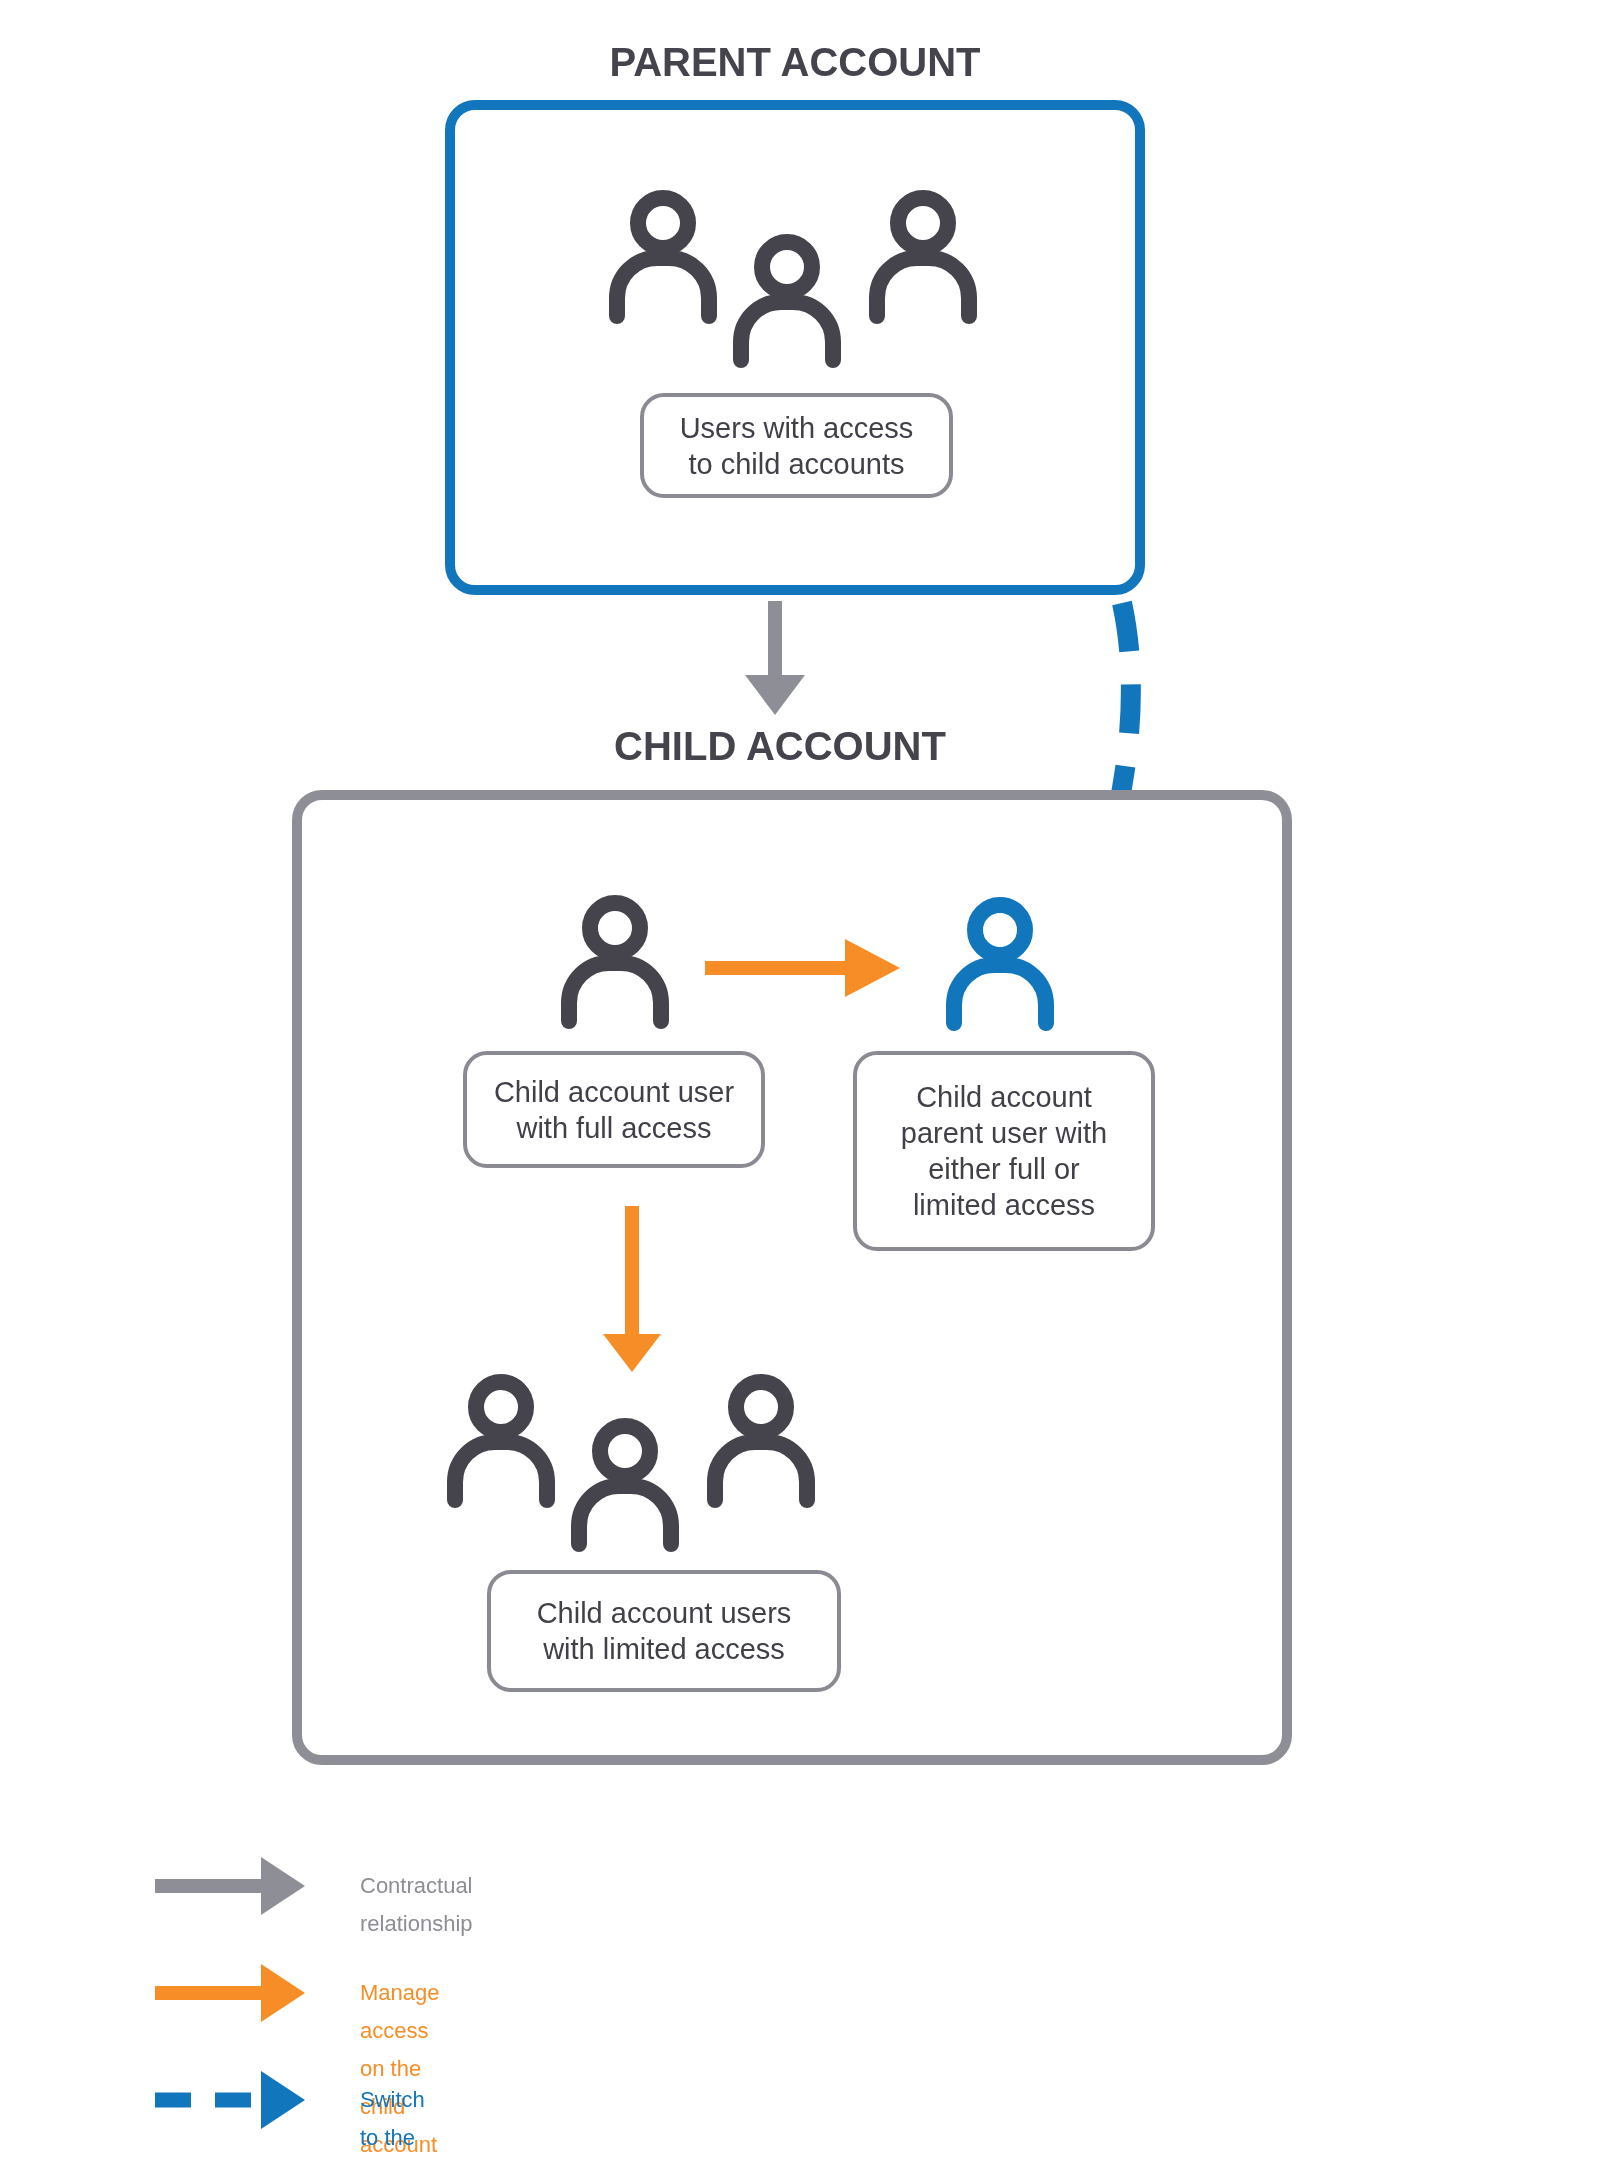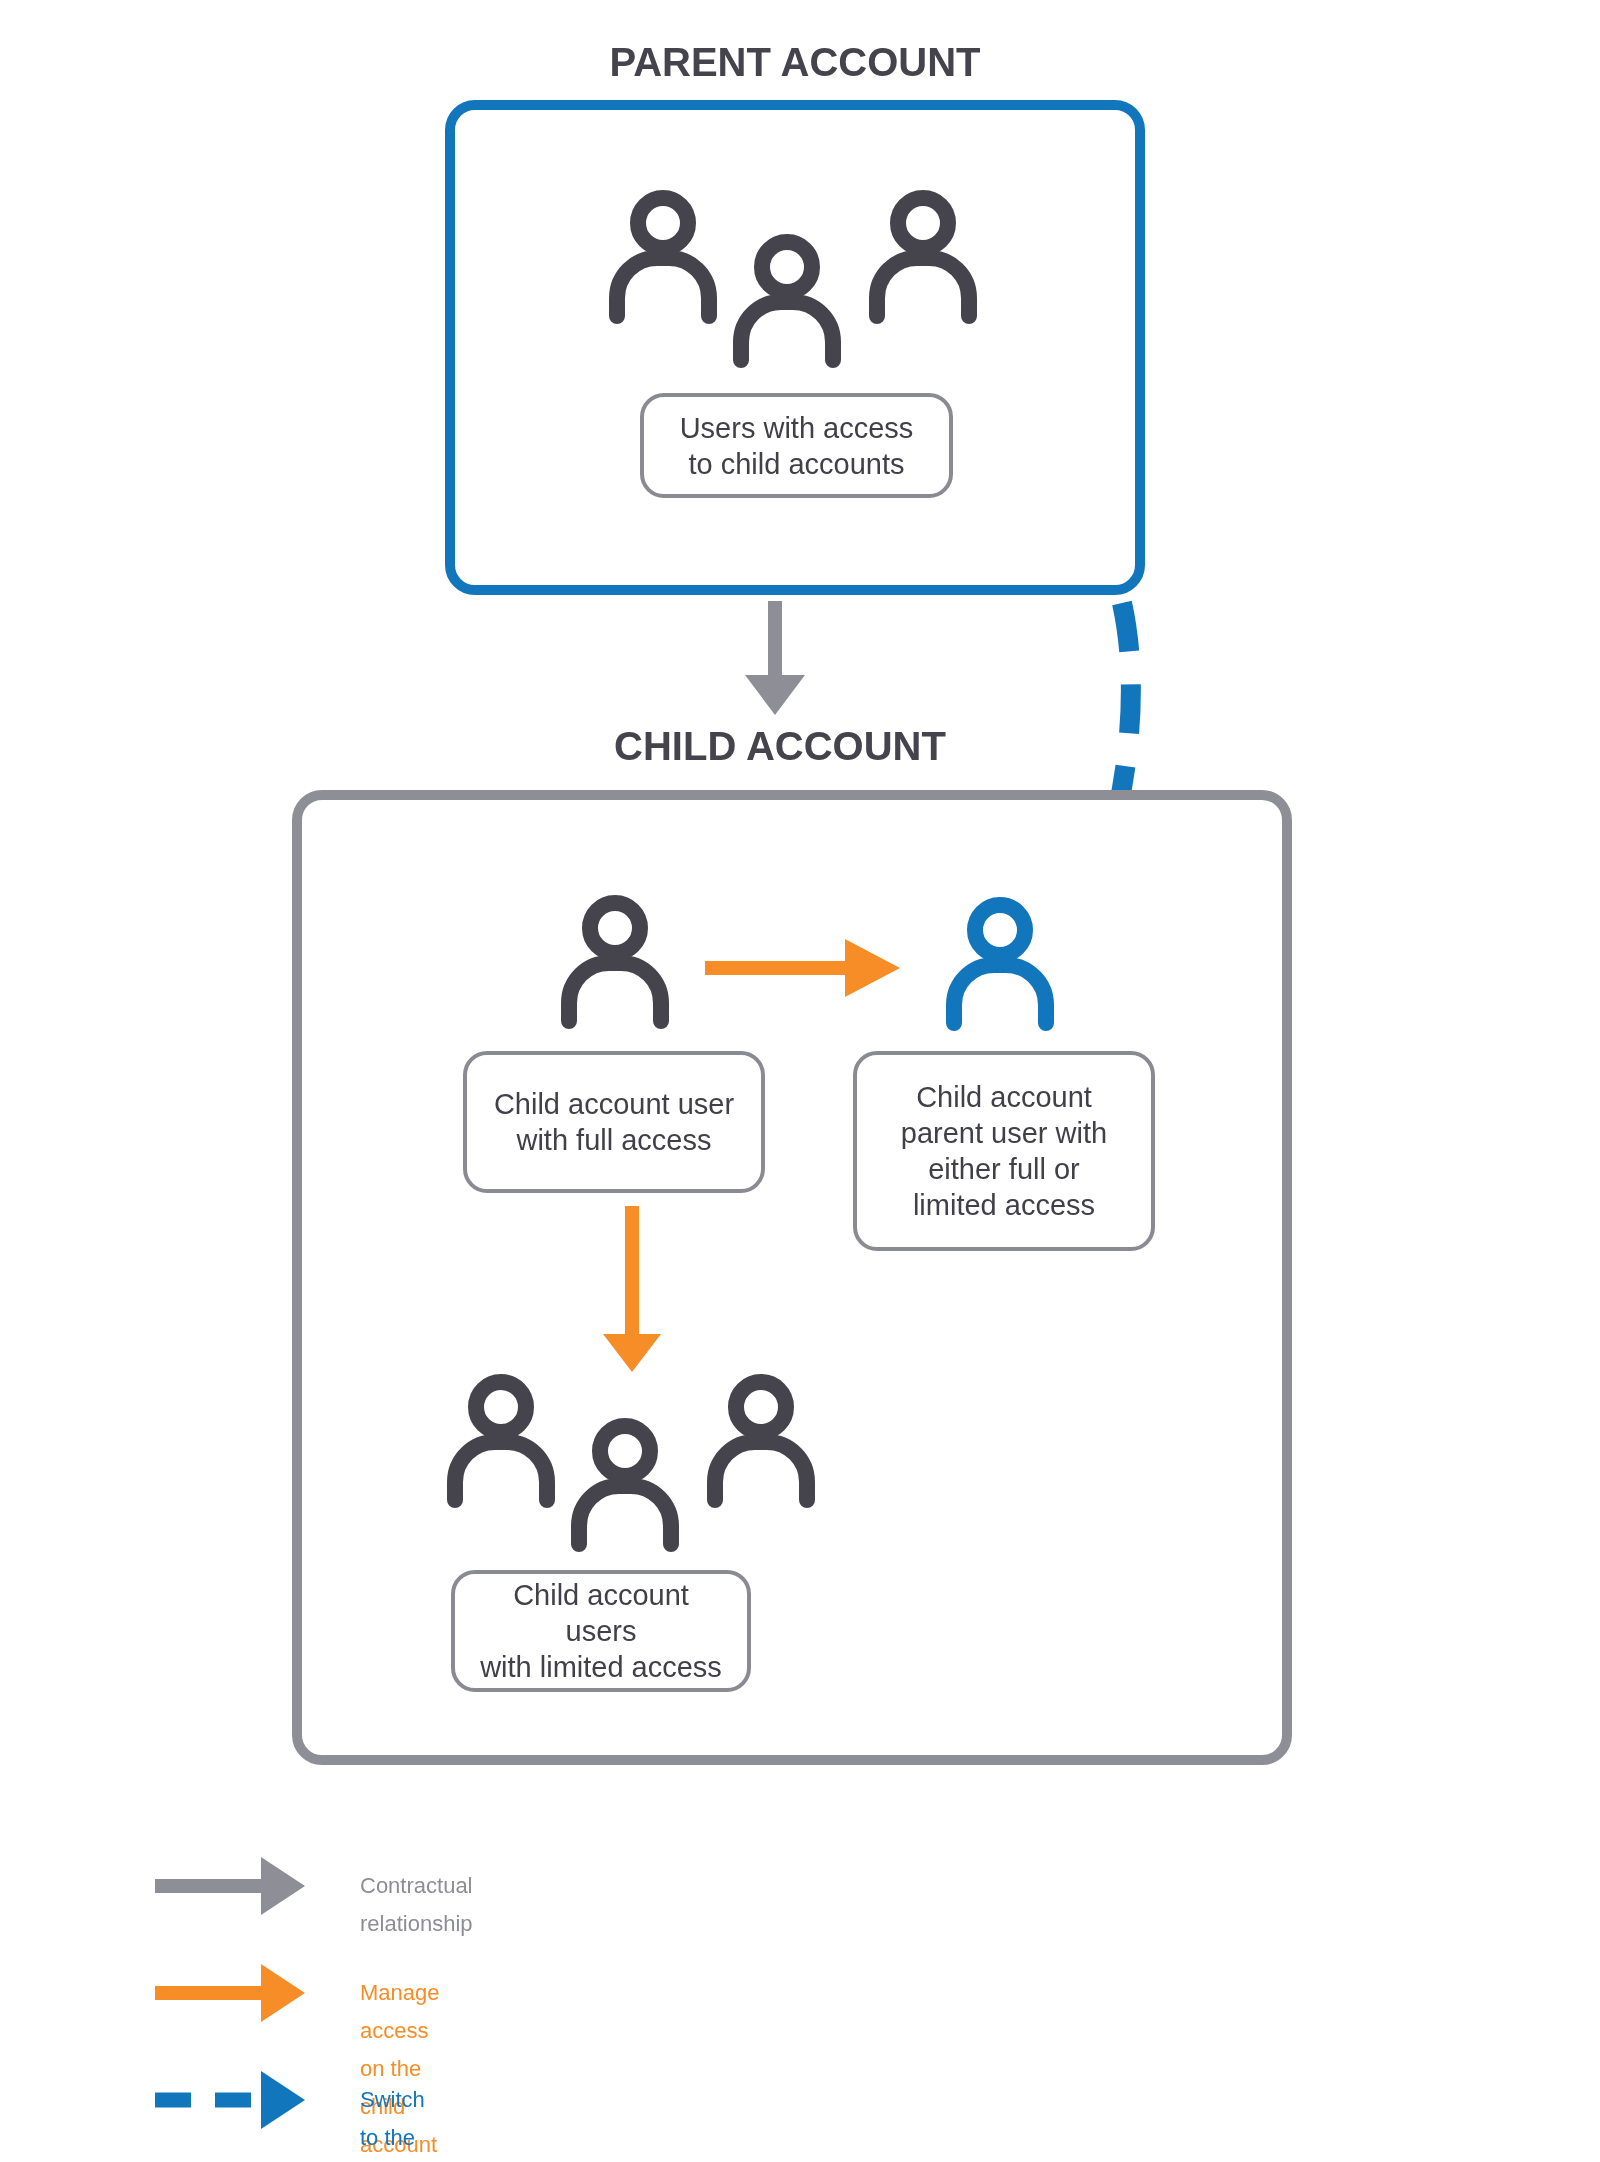--- a/index.html
+++ b/index.html
@@ -85,41 +85,41 @@
 
   <svg class="abs" style="left:705px; top:939px;" width="195" height="58" viewBox="0 0 195 58">
     <rect class="fill-orange" x="0" y="22" width="142" height="14"></rect>
     <polygon class="fill-orange" points="140,0 195,29 140,58"></polygon>
   </svg>
 
   <svg class="abs" style="left:940px; top:897px;" width="120" height="136" viewBox="0 0 120 136">
     <use href="#person-shape" class="person-use c-blue"></use>
   </svg>
 
-  <div class="abs label-box" style="left:463px; top:1051px; width:302px; height:142px;">Child account user
+  <div class="abs label-box" style="left:463px; top:1051px; width:302px; height:117px;">Child account user
 with full access</div>
 
   <div class="abs label-box" style="left:853px; top:1051px; width:302px; height:200px;">Child account
 parent user with
 either full or
 limited access</div>
 
   <svg class="abs" style="left:603px; top:1206px;" width="58" height="166" viewBox="0 0 58 166">
     <rect class="fill-orange" x="22" y="0" width="14" height="132"></rect>
     <polygon class="fill-orange" points="0,128 58,128 29,166"></polygon>
   </svg>
 
   <svg class="abs" style="left:441px; top:1374px;" width="380" height="180" viewBox="0 0 380 180">
     <use href="#person-shape" class="person-use c-dark"></use>
     <use href="#person-shape" class="person-use c-dark" transform="translate(260,0)"></use>
     <use href="#person-shape" class="person-use halo" transform="translate(124,44)"></use>
     <use href="#person-shape" class="person-use c-dark" transform="translate(124,44)"></use>
   </svg>
 
-  <div class="abs label-box" style="left:451px; top:1570px; width:300px; height:122px;">Child account users
+  <div class="abs label-box" style="left:487px; top:1570px; width:354px; height:122px;">Child account users
 with limited access</div>
 
   <div class="abs" style="left:0; top:0;">
 
     <svg class="abs" style="left:155px; top:1857px;" width="150" height="58" viewBox="0 0 150 58">
       <rect class="fill-gray" x="0" y="22" width="110" height="14"></rect>
       <polygon class="fill-gray" points="106,0 150,29 106,58"></polygon>
     </svg>
     <div class="abs legend-label gray" style="left:360px; top:1867px;">Contractual relationship</div>
 

